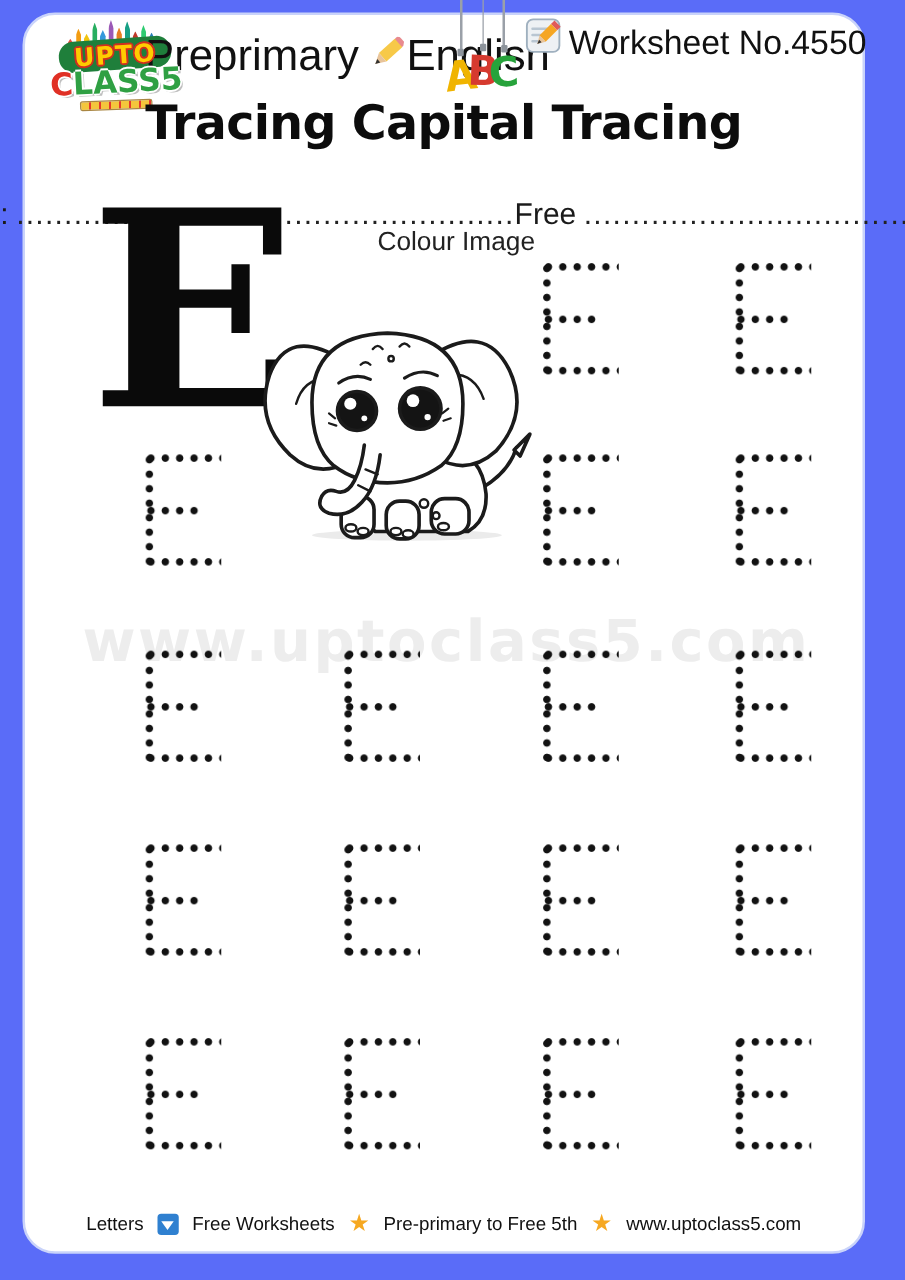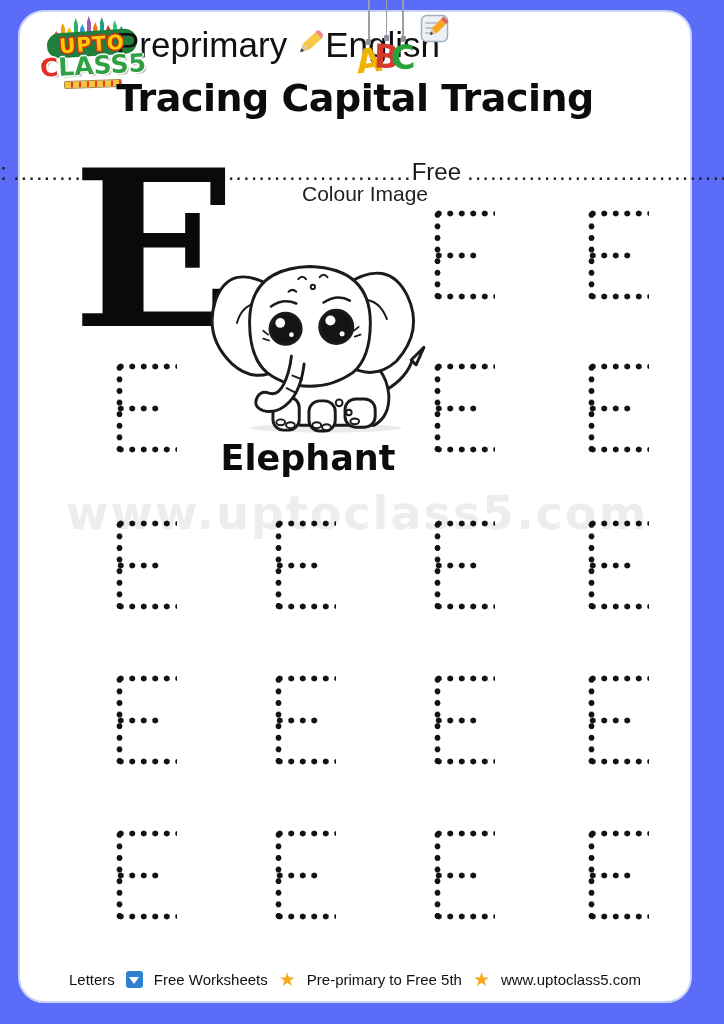--- a/index.html
+++ b/index.html
@@ -200,21 +200,20 @@
           <circle cx="155" cy="127" r="2.6" fill="#fff" stroke="none"></circle>
           <path d="M79 128 L74 124 M80 134 L74 132" stroke-width="1.8" fill="none"></path>
           <path d="M167 124 L172 120 M168 130 L174 128" stroke-width="1.8" fill="none"></path>
           <path d="M116 158 Q113 184 101 197 Q89 210 74 206 Q63 202 68 192 Q72 185 80 188 Q89 191 95 179 Q101 167 103 150"></path>
           <path d="M104 170 L114 174" stroke-width="2" fill="none"></path>
           <path d="M98 183 L108 188" stroke-width="2" fill="none"></path>
         </g>
       </svg>
     </div>
 
-    <div class="animal-label">Elephant</div>
 
     <div class="watermark">www.uptoclass5.com</div>
 
     <div class="trace-grid" id="trace-grid">
         <div class="trace-letter" style="left: 413px; top: 197px;">
           <i class="h top"></i>
           <i class="v"></i>
           <i class="h mid"></i>
           <i class="h bottom"></i>
         </div>
@@ -348,13 +347,14 @@
       <rect x="1.5" y="1.5" width="26" height="26" rx="5" fill="#eef1f4" stroke="#9fb0bf" stroke-width="1.5"></rect>
       <path d="M6 9 H18 M6 14 H14 M6 19 H12" stroke="#b9c6d2" stroke-width="2" stroke-linecap="round"></path>
       <g transform="rotate(45 19 12)">
         <rect x="15.5" y="2" width="7" height="4" fill="#e05a5a"></rect>
         <rect x="15.5" y="6" width="7" height="13" fill="#F5A623"></rect>
         <polygon points="15.5,19 22.5,19 19,25" fill="#e8c49a"></polygon>
         <polygon points="17.6,21.5 20.4,21.5 19,25" fill="#333"></polygon>
       </g>
     </svg>
   </div>
+  <div class="worksheet-no" style="position: absolute; left: 455px; top: 19px;">Worksheet No.4550</div>
 </div>
 
 </body></html>

